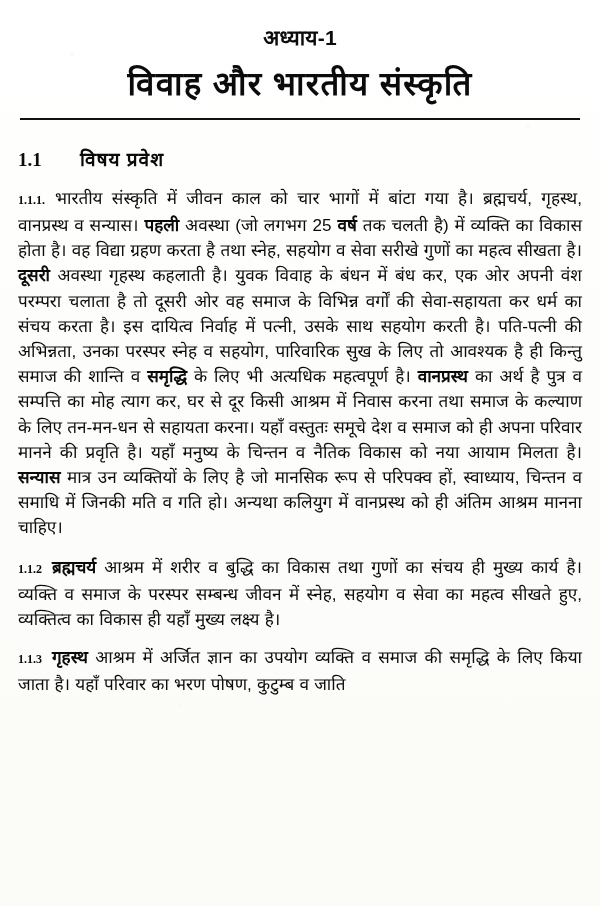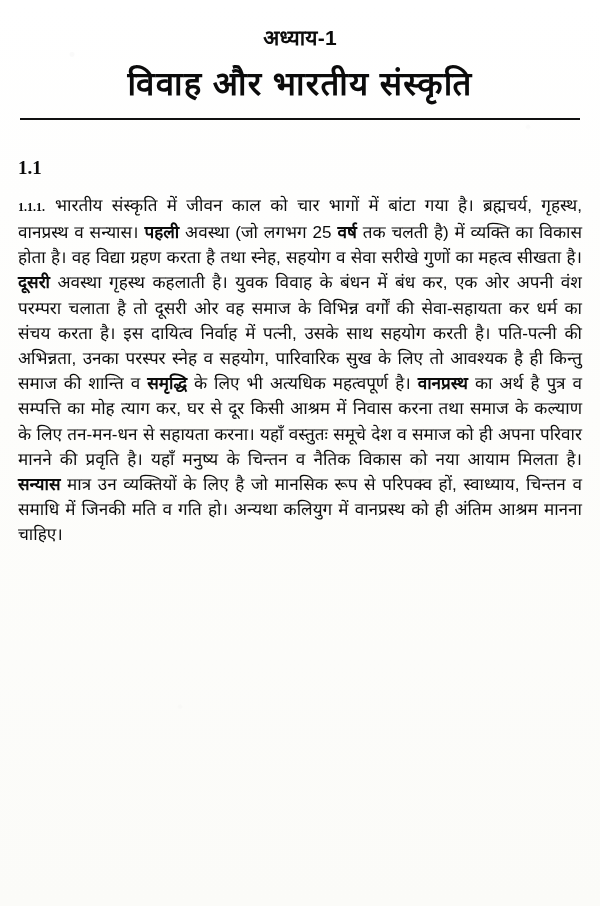--- a/index.html
+++ b/index.html
@@ -65,21 +65,21 @@
     margin: 11px 2px 0 2px;
     height: 0;
     border: 0;
     border-top: 2.2px solid #111;
   }
 
   
   .section-heading {
     display: flex;
     align-items: baseline;
-    margin: 37px 0 14px 0;
+    margin: 26px 0 14px 0;
     font-family: "Liberation Sans", "DejaVu Sans", sans-serif;
     font-weight: 700;
     font-size: 19px;
   }
   .section-heading .num {
     width: 62px;
     flex: 0 0 62px;
     font-family: "Liberation Serif", "DejaVu Serif", serif;
     font-weight: 700;
     font-size: 19px;
@@ -123,20 +123,23 @@
   <div class="content">
 
     <div class="masthead">
       <div class="chapter-label">अध्याय-1</div>
       <div class="chapter-title">विवाह और भारतीय संस्कृति</div>
       <hr class="rule">
     </div>
 
     <div class="section-heading">
       <span class="num">1.1</span>
+      <span class="ttl">विषय प्रवेश</span>
     </div>
 
     <div id="paragraph-host">
         <div class="para"><span class="pnum">1.1.1.</span><span>भारतीय संस्कृति में जीवन काल को चार भागों में बांटा गया है। ब्रह्मचर्य, गृहस्थ, वानप्रस्थ व सन्यास। </span><b>पहली</b><span> अवस्था (जो लगभग 25 </span><b>वर्ष</b><span> तक चलती है) में व्यक्ति का विकास होता है। वह विद्या ग्रहण करता है तथा स्नेह, सहयोग व सेवा सरीखे गुणों का महत्व सीखता है। </span><b>दूसरी</b><span> अवस्था गृहस्थ कहलाती है। युवक विवाह के बंधन में बंध कर, एक ओर अपनी वंश परम्परा चलाता है तो दूसरी ओर वह समाज के विभिन्न वर्गों की सेवा-सहायता कर धर्म का संचय करता है। इस दायित्व निर्वाह में पत्नी, उसके साथ सहयोग करती है। पति-पत्नी की अभिन्नता, उनका परस्पर स्नेह व सहयोग, पारिवारिक सुख के लिए तो आवश्यक है ही किन्तु समाज की शान्ति व </span><b>समृद्धि</b><span> के लिए भी अत्यधिक महत्वपूर्ण है। </span><b>वानप्रस्थ</b><span> का अर्थ है पुत्र व सम्पत्ति का मोह त्याग कर, घर से दूर किसी आश्रम में निवास करना तथा समाज के कल्याण के लिए तन-मन-धन से सहायता करना। यहाँ वस्तुतः समूचे देश व समाज को ही अपना परिवार मानने की प्रवृति है। यहाँ मनुष्य के चिन्तन व नैतिक विकास को नया आयाम मिलता है। </span><b>सन्यास</b><span> मात्र उन व्यक्तियों के लिए है जो मानसिक रूप से परिपक्व हों, स्वाध्याय, चिन्तन व समाधि में जिनकी मति व गति हो। अन्यथा कलियुग में वानप्रस्थ को ही अंतिम आश्रम मानना चाहिए।</span></div>
+        <div class="para tight"><span class="pnum">1.1.2</span><b>ब्रह्मचर्य</b><span> आश्रम में शरीर व बुद्धि का विकास तथा गुणों का संचय ही मुख्य कार्य है। व्यक्ति व समाज के परस्पर सम्बन्ध जीवन में स्नेह, सहयोग व सेवा का महत्व सीखते हुए, व्यक्तित्व का विकास ही यहाँ मुख्य लक्ष्य है।</span></div>
+        <div class="para tight"><span class="pnum">1.1.3</span><b>गृहस्थ</b><span> आश्रम में अर्जित ज्ञान का उपयोग व्यक्ति व समाज की समृद्धि के लिए किया जाता है। यहाँ परिवार का भरण पोषण, कुटुम्ब व जाति</span></div>
       </div>
 
   </div>
 </div>
 
 </body></html>

